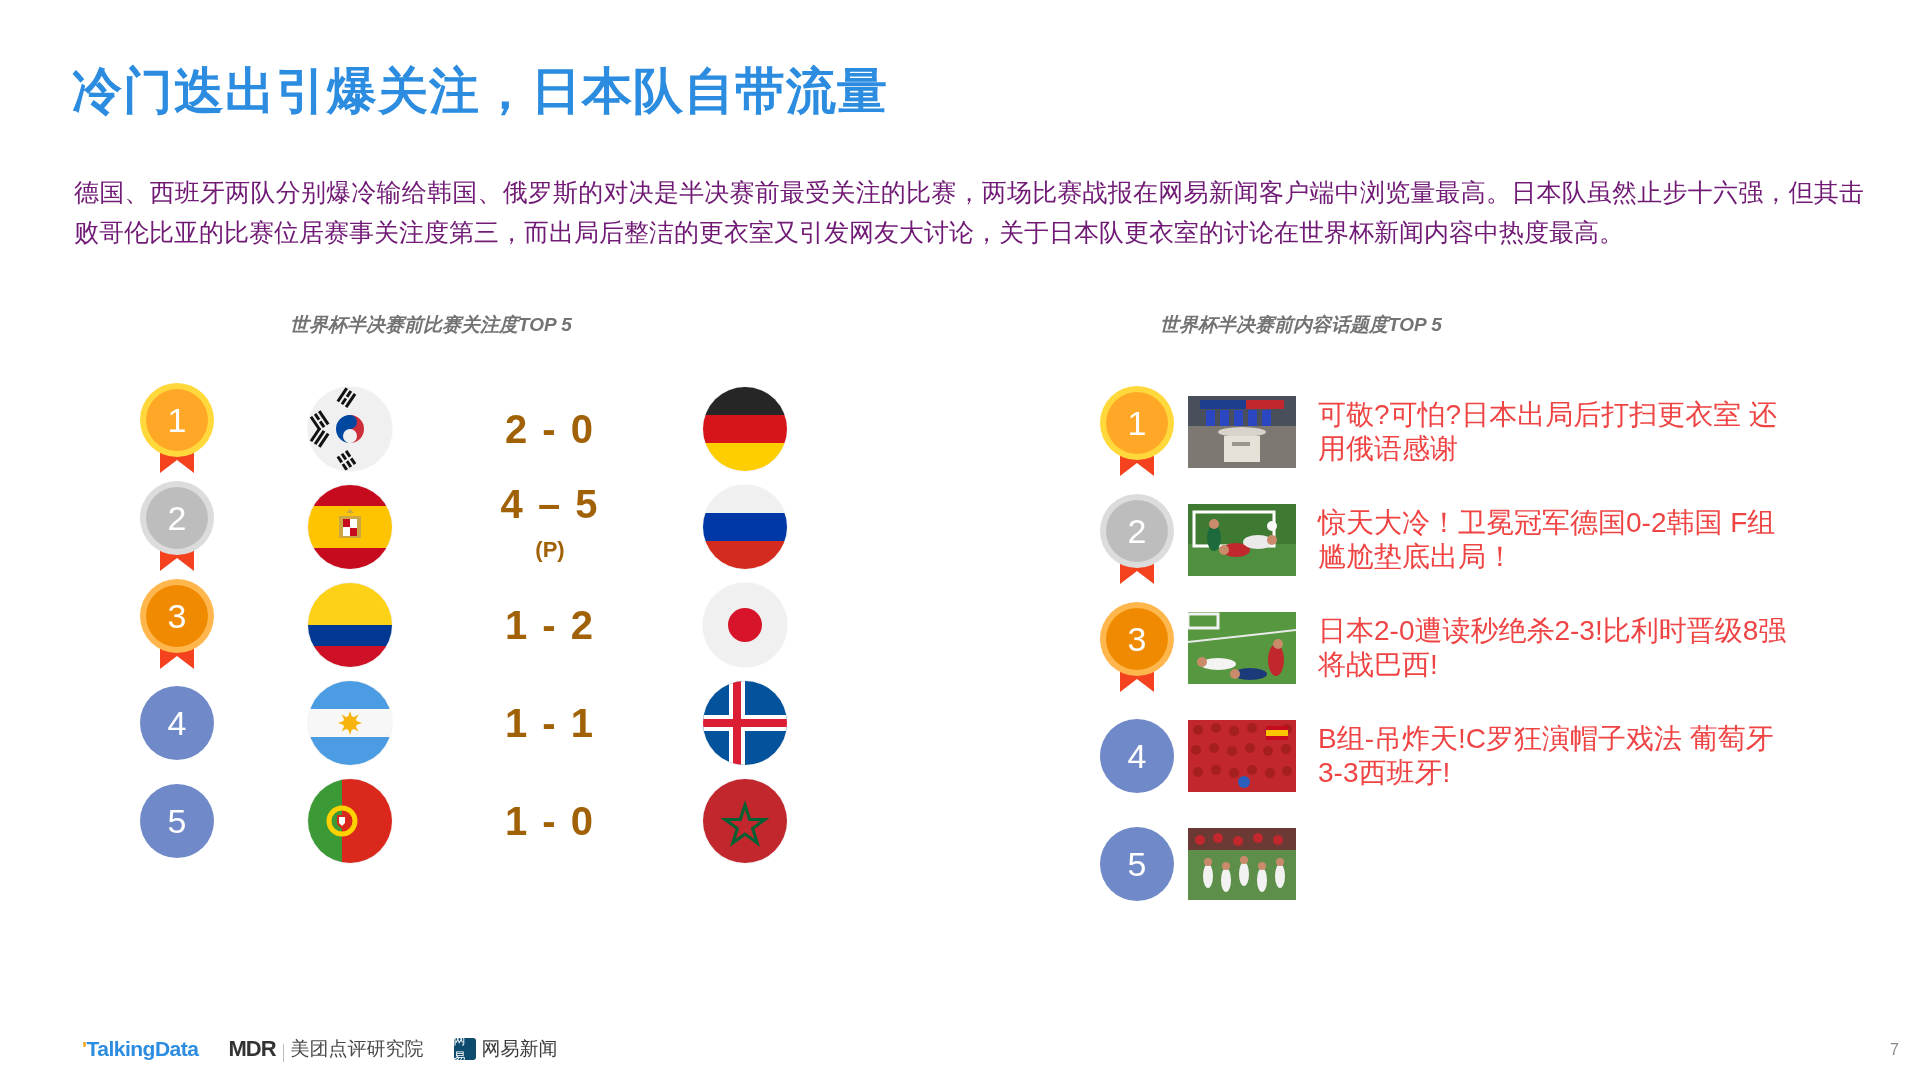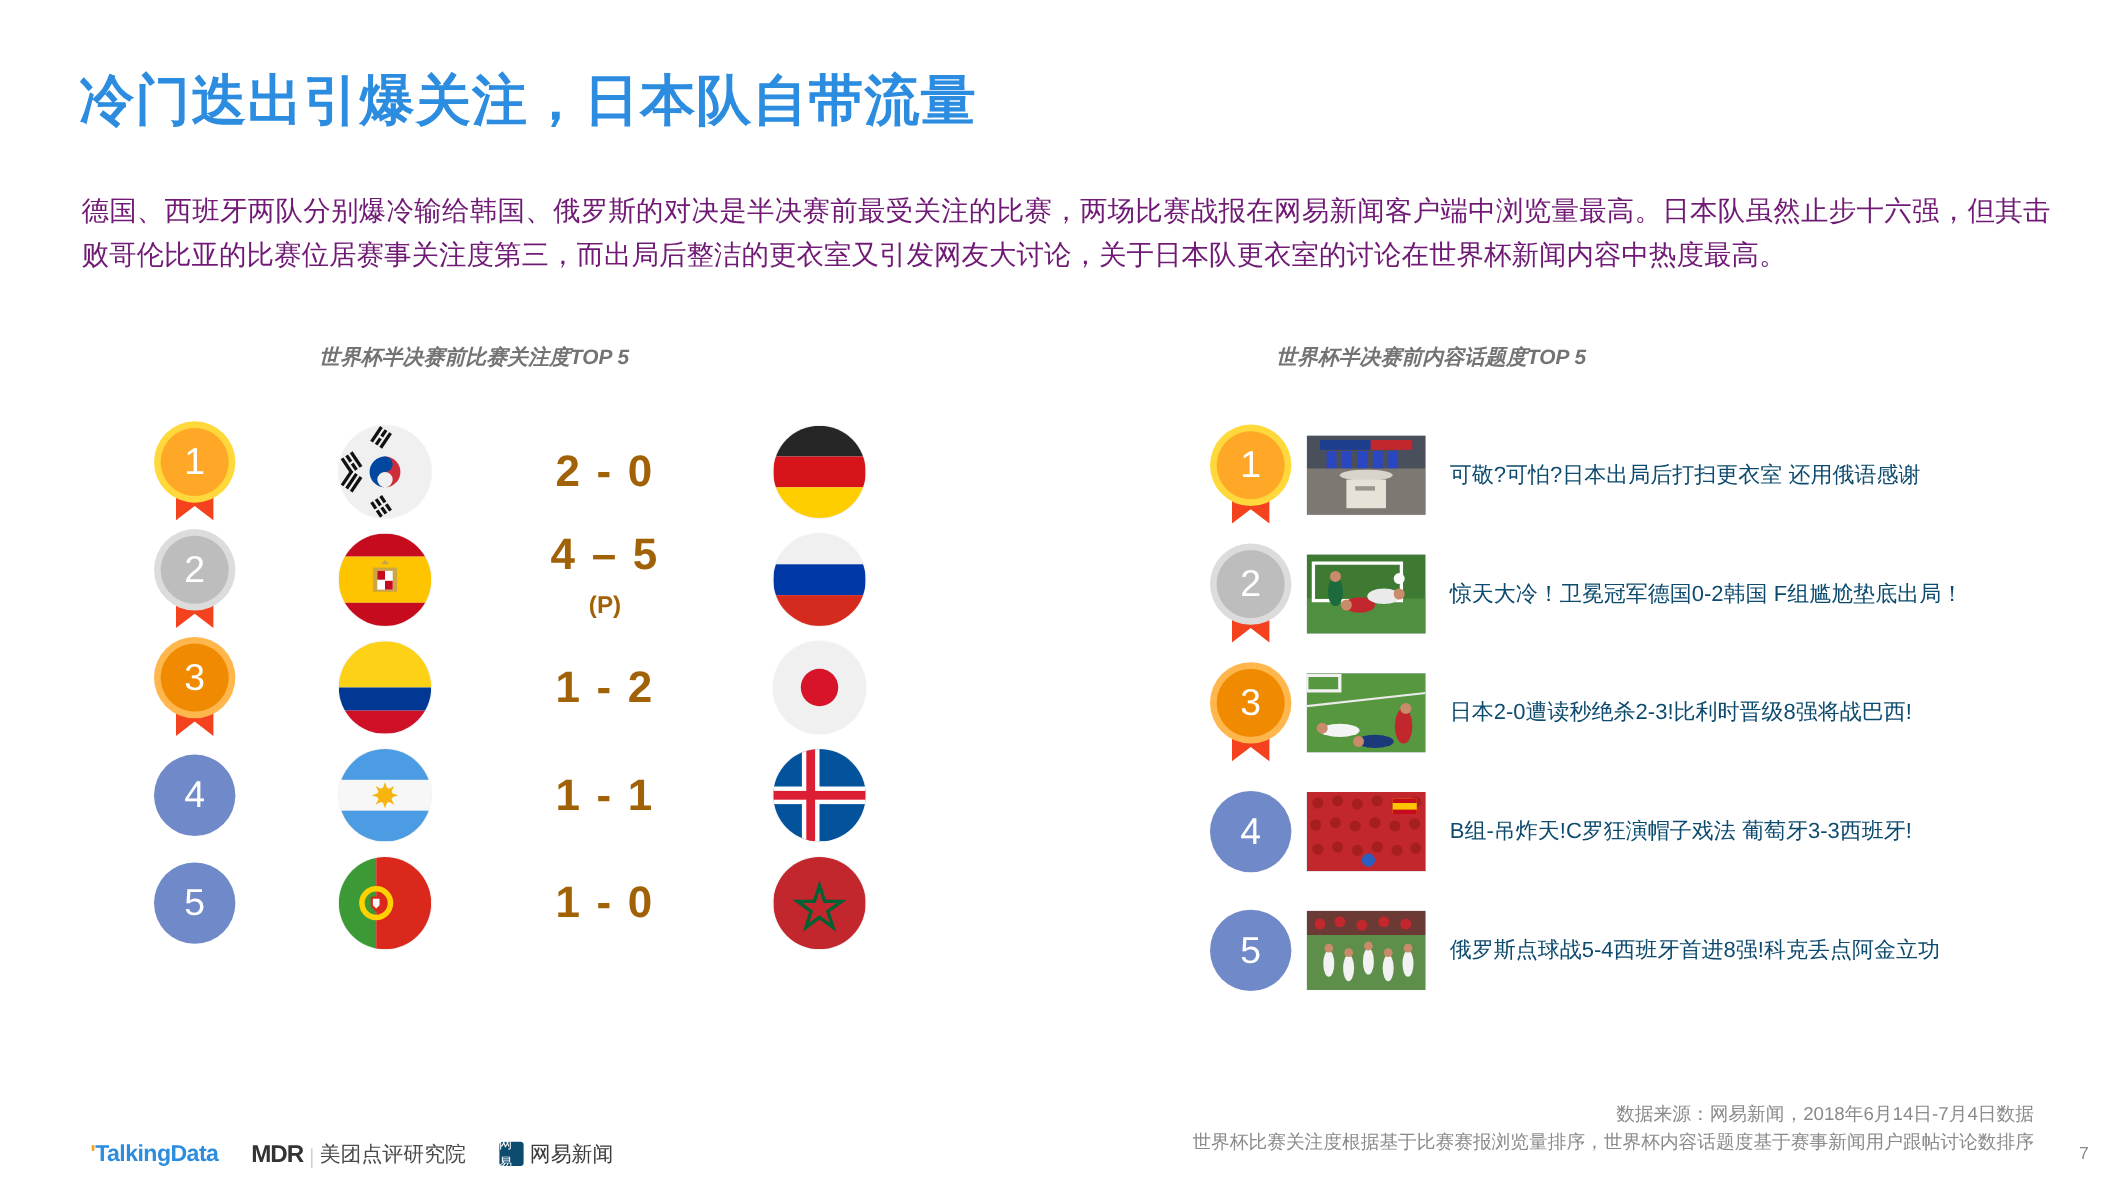--- a/index.html
+++ b/index.html
@@ -61,21 +61,21 @@
 
   .flag { width: 84px; height: 84px; border-radius: 50%; overflow: hidden;
           position: relative; background:#efefef; box-shadow: 0 0 0 1px rgba(0,0,0,.04); }
 
   
   .news-list { position: absolute; left: 1100px; top: 378px; width: 760px; }
   .news-row { display: flex; align-items: center; height: 108px; }
   .news-rank { width: 88px; display: flex; align-items: center; }
   .thumb { width: 108px; height: 72px; flex: 0 0 108px; overflow: hidden;
            background: #9aa; position: relative; }
-  .news-text { margin-left: 22px; font-size: 20px; line-height: 34px; color: #0c4a6e; width: 470px; }
+  .news-text { margin-left: 22px; font-size: 28px; line-height: 34px; color: #ef4444; width: 470px; }
 
   
   .src { position: absolute; right: 72px; top: 1000px; text-align: right;
          font-size: 17px; line-height: 26px; color: #8a8a8a; }
   .pageno { position: absolute; right: 22px; top: 1041px; font-size: 16px; color: #8a8a8a; }
   .logos { position: absolute; left: 82px; top: 1036px; display: flex; align-items: center; gap: 30px; }
   .logo-td { font-size: 21px; font-weight: bold; color: #2b8ce0; letter-spacing:-.5px;}
   .logo-td .dot { color:#f5a623; }
   .logo-mdr { display:flex; align-items:flex-end; gap:7px; font-size:19px; color:#4a4a4a; }
   .logo-mdr .mk { font-weight: bold; letter-spacing:-1px; font-size:22px; color:#333;}
@@ -453,29 +453,24 @@
           </g>
           <g fill="#c98b6a">
               <circle cx="20" cy="34" r="4"></circle>
               <circle cx="38" cy="38" r="4"></circle>
               <circle cx="56" cy="32" r="4"></circle>
               <circle cx="74" cy="38" r="4"></circle>
               <circle cx="92" cy="34" r="4"></circle>
             </g>
         </svg>
       </div>
-      <div class="news-text">俄罗斯点球战5-4西班牙首进8强!科克丢点阿金立功</div>
     </div>
 
   </div>
 
-  <div class="src">
-    <div>数据来源：网易新闻，2018年6月14日-7月4日数据</div>
-    <div>世界杯比赛关注度根据基于比赛赛报浏览量排序，世界杯内容话题度基于赛事新闻用户跟帖讨论数排序</div>
-  </div>
   <div class="pageno">7</div>
 
   <div class="logos">
     <div class="logo-td"><span class="dot">'</span><span>TalkingData</span></div>
     <div class="logo-mdr">
       <span class="mk">MDR</span>
       <span class="bar"></span>
       <span>美团点评研究院</span>
     </div>
     <div class="logo-wy">

